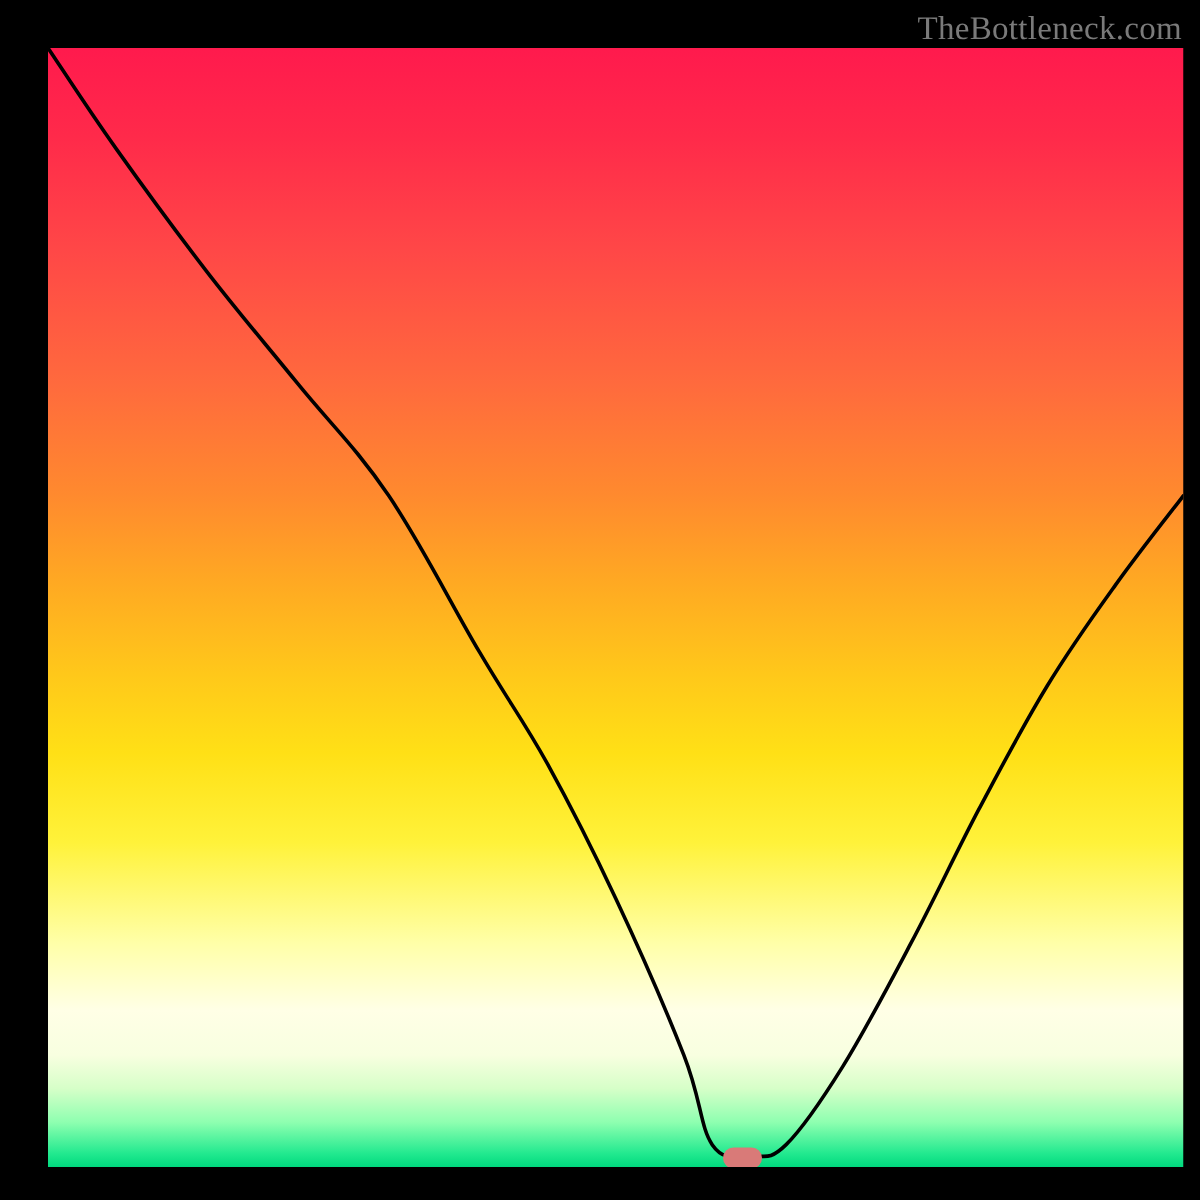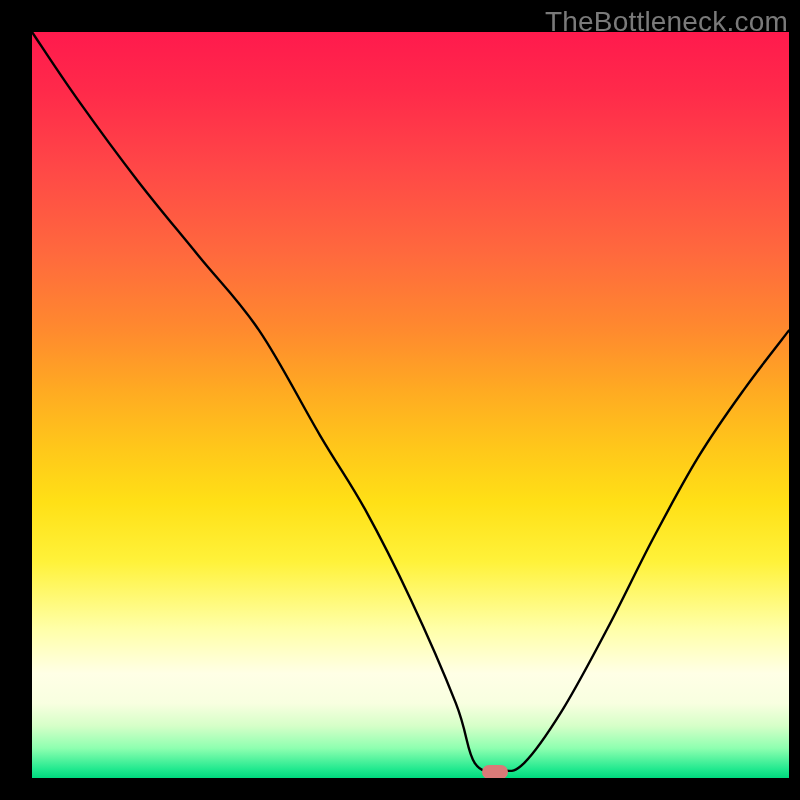--- a/index.html
+++ b/index.html
@@ -59,23 +59,24 @@
     height: 14px;
     border-radius: 7px;
     background: #d97a78;
     transform: translate(-50%, -50%);
   }
   .watermark {
     position: absolute;
     top: 6px;
     right: 12px;
     color: #7a7a7a;
-    font-size: 28px;
+    font-size: 22px;
     font-weight: 500;
     letter-spacing: 0.2px;
+    font-family: Liberation Serif, serif;
   }
 </style>
 </head>
 <body>
 
 <div class="frame">
   <div class="watermark">TheBottleneck.com</div>
 
   <div class="plot-area">
     <div class="gradient"></div>

